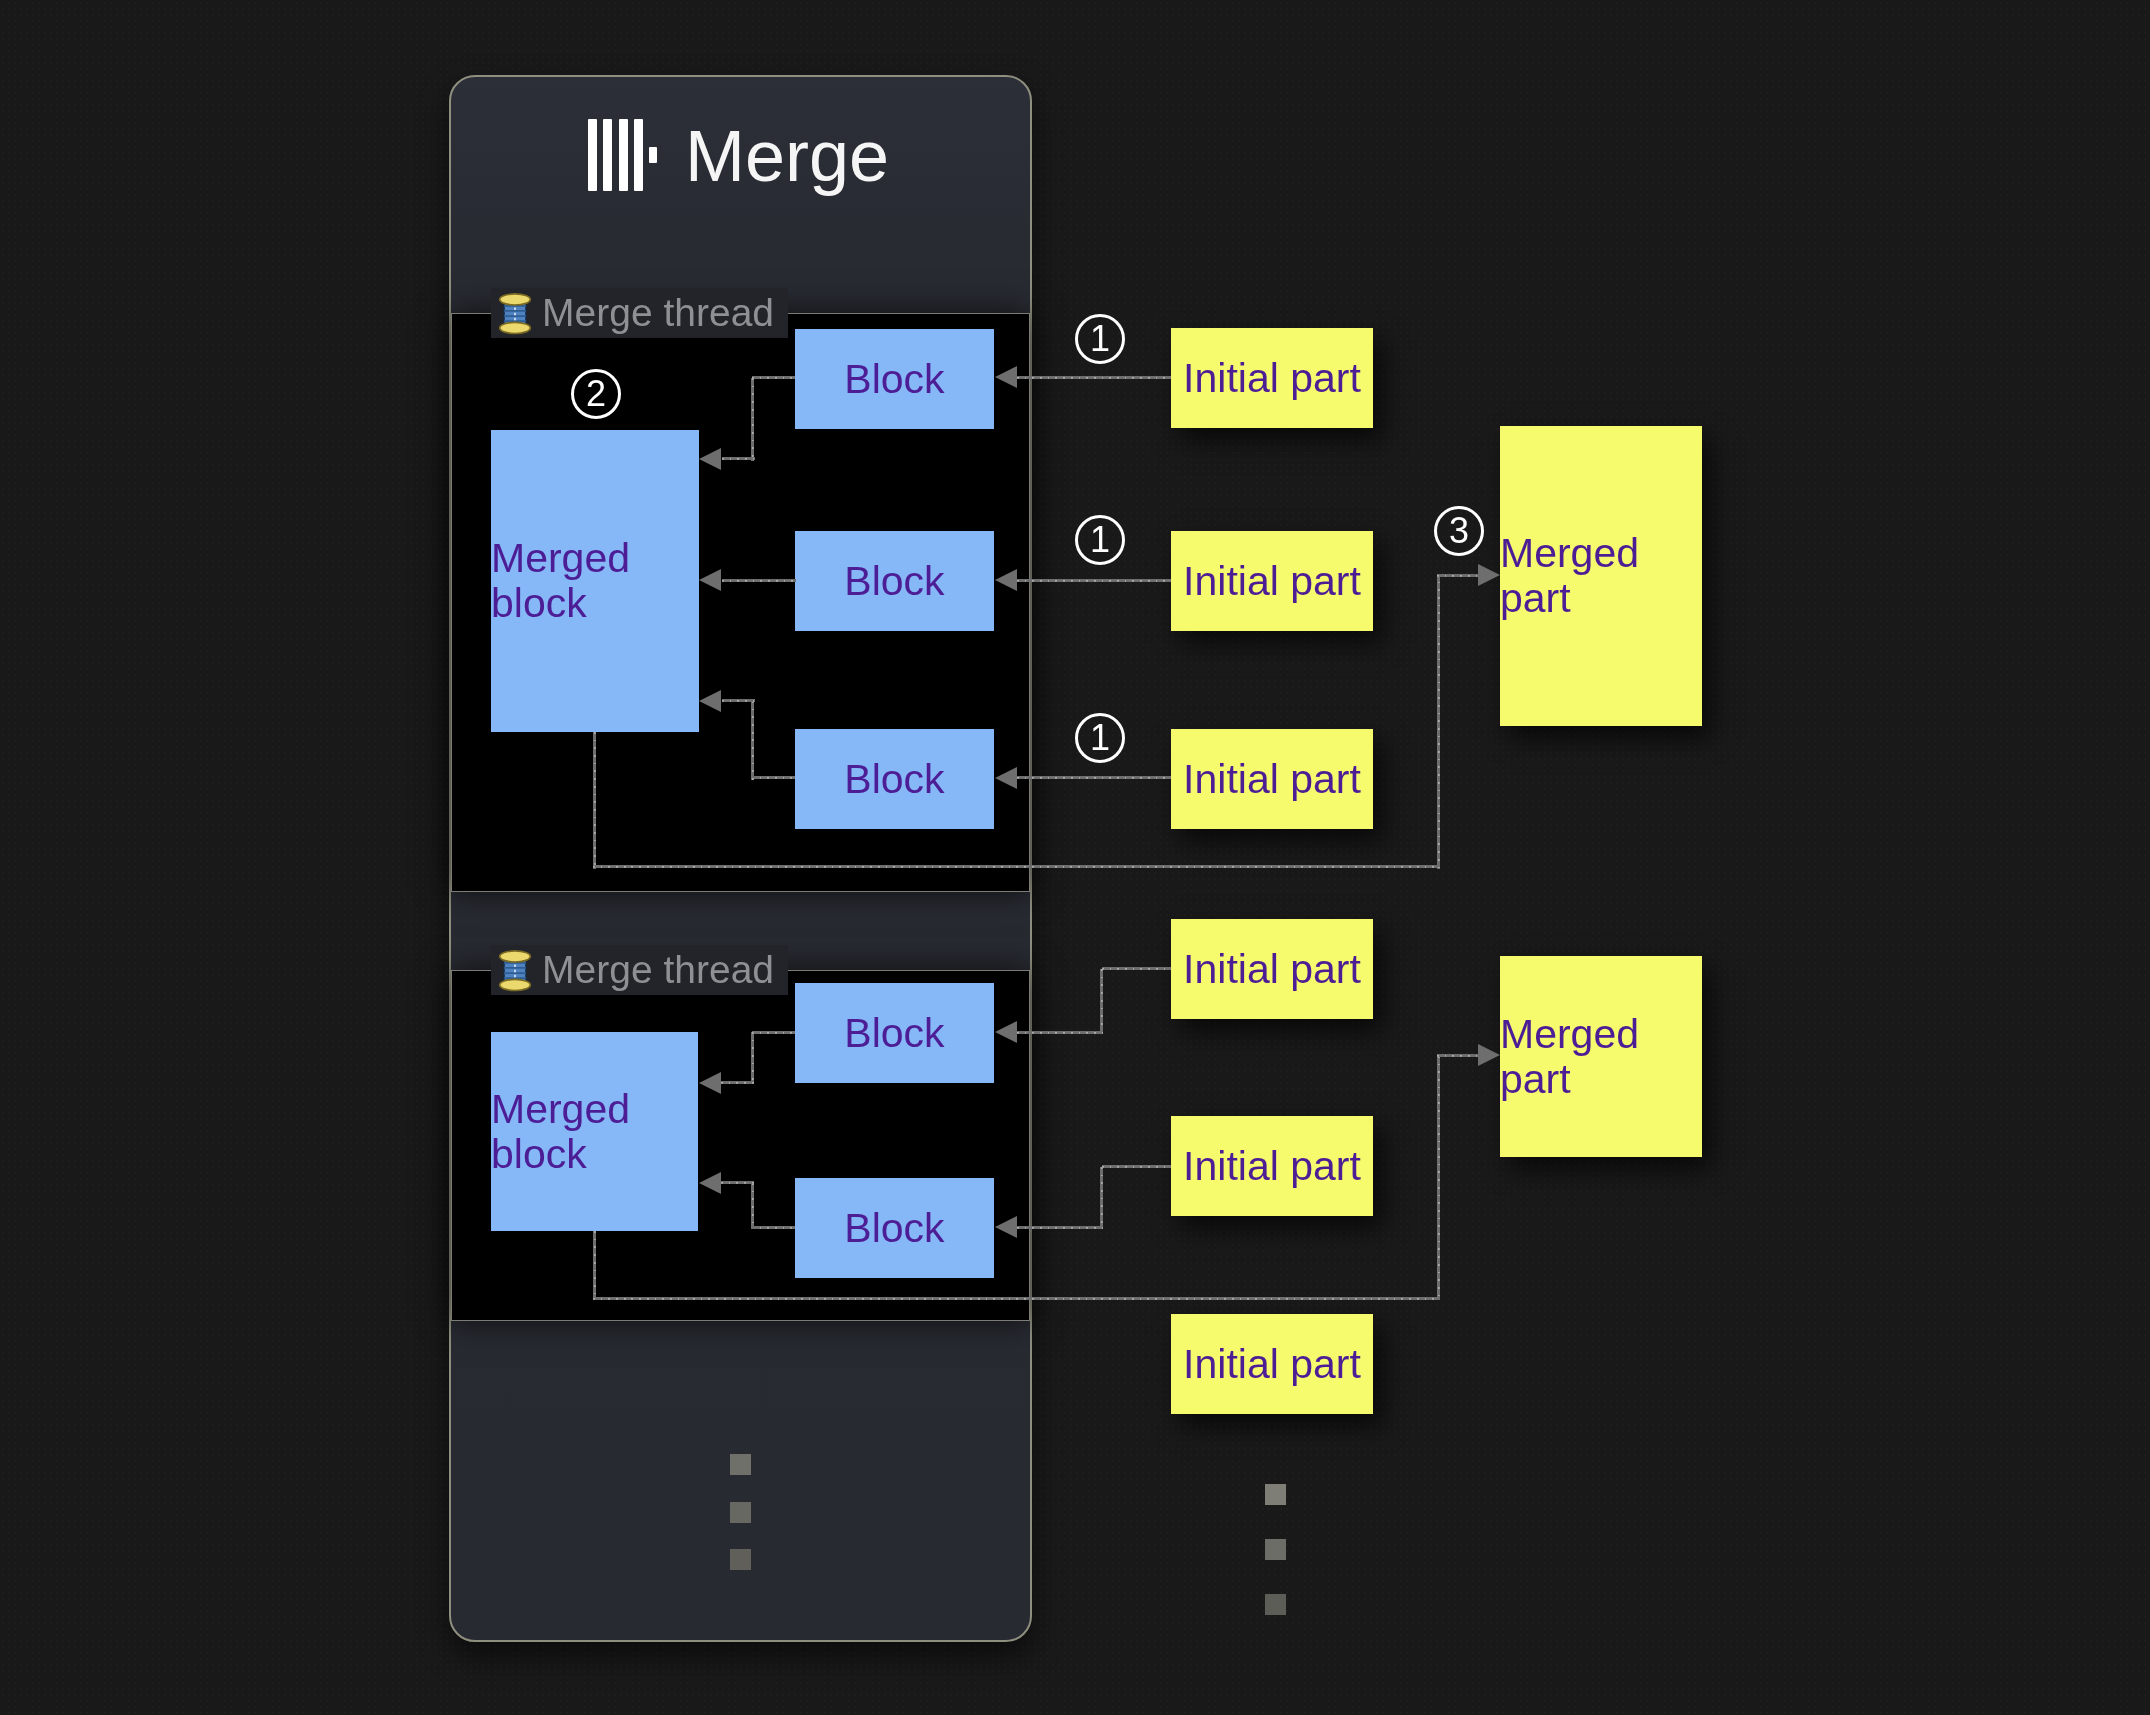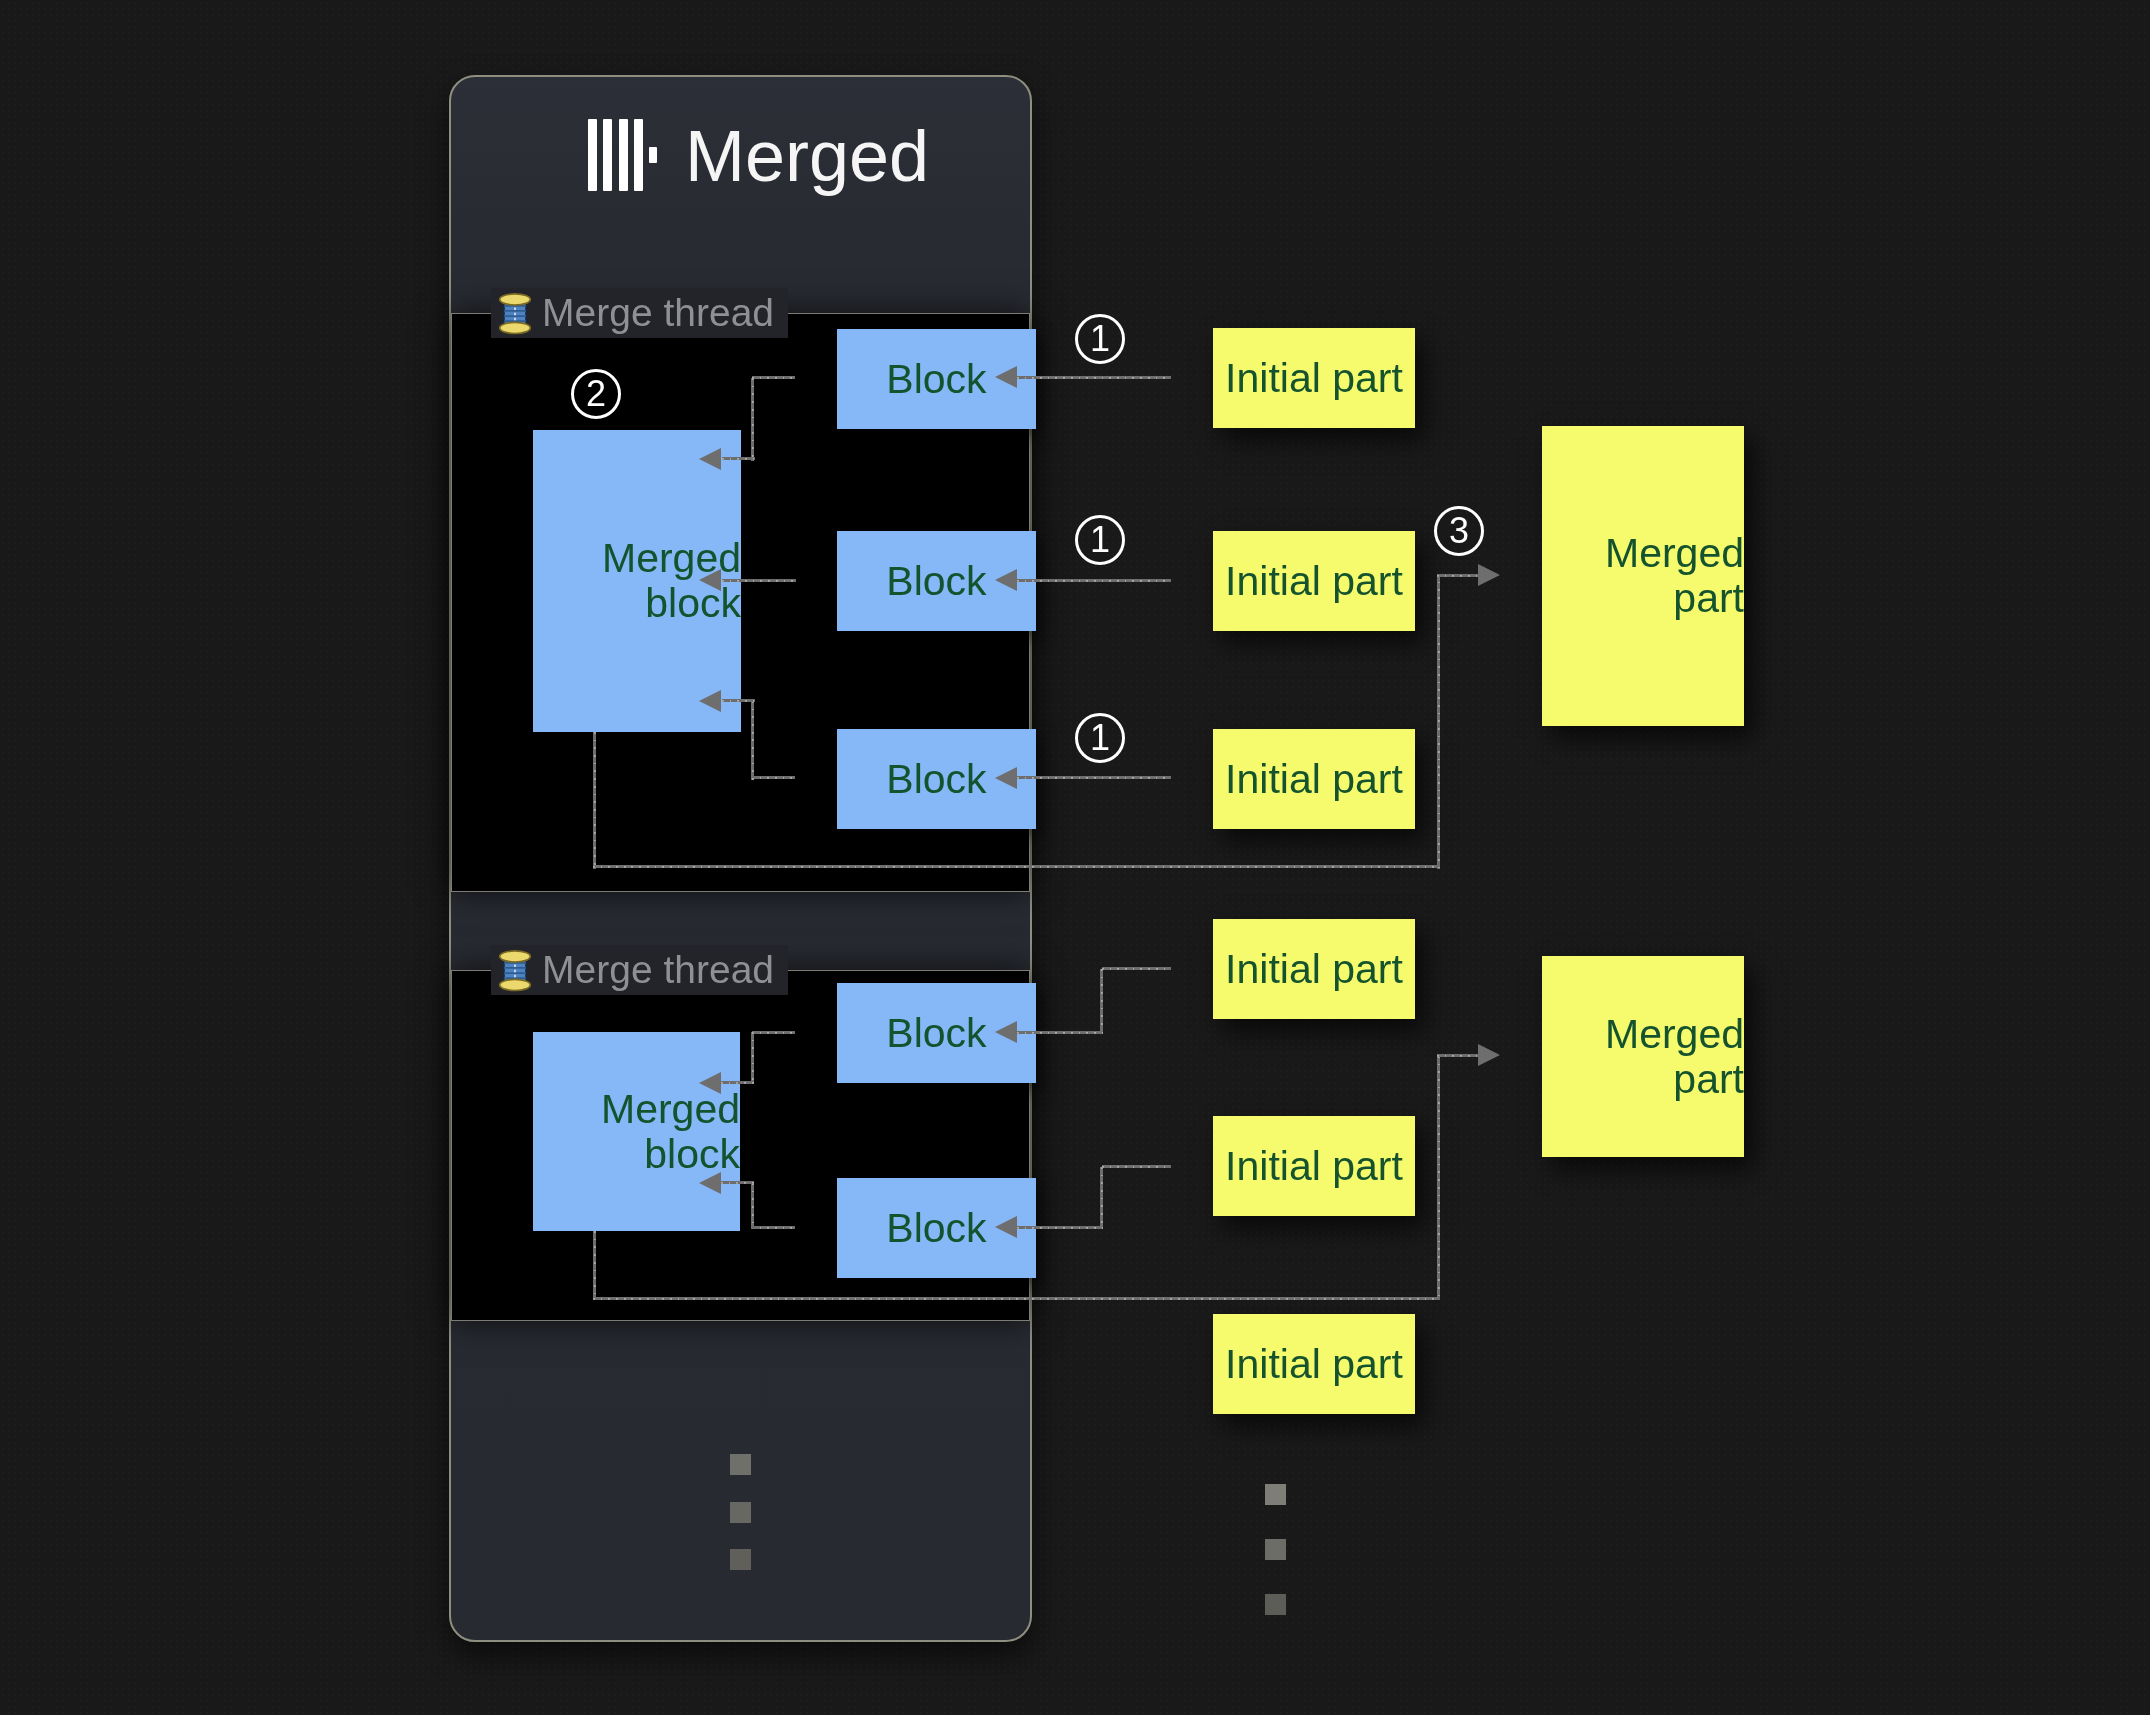--- a/index.html
+++ b/index.html
@@ -31,21 +31,21 @@
   #thread1{top:313px;height:579px;}
   #thread2{top:970px;height:351px;}
   .legend{
     position:absolute;left:39px;top:-26px;height:50px;
     display:flex;align-items:center;gap:10.3px;
     background:#222429;padding:0 13.7px 0 6.8px;
   }
   .legend .txt{color:#8f9094;font-size:39px;white-space:nowrap;}
   .box{
     position:absolute;display:flex;align-items:center;justify-content:center;
-    text-align:right;color:#14532d;font-size:41px;line-height:1.09;box-sizing:border-box;margin-left:42px;
+    text-align:left;color:#4c1d95;font-size:41px;line-height:1.09;box-sizing:border-box;
   }
   .blue{background:#86b7f7;box-shadow:5.1px 7.7px 15.4px rgba(0,0,0,0.55);}
   .yellow{background:#f6fa6d;box-shadow:8.6px 12px 24px rgba(0,0,0,0.68);}
   .badge{
     position:absolute;width:50px;height:50px;box-sizing:border-box;
     border:3.4px solid #ffffff;border-radius:50%;
     color:#ffffff;font-size:36px;display:flex;align-items:center;justify-content:center;
     background:transparent;
   }
   .seg-h,.seg-v{position:absolute;background-color:#6e6e6e;background-repeat:no-repeat;}
@@ -71,21 +71,21 @@
 
   <div class="panel"></div>
 
   <div class="logo">
     <div class="bar" style="left:0;"></div>
     <div class="bar" style="left:15.4px;"></div>
     <div class="bar" style="left:31px;"></div>
     <div class="bar" style="left:46px;"></div>
     <div class="bardot" style="left:61px;"></div>
   </div>
-  <div class="server-title">Merged</div>
+  <div class="server-title">Merge</div>
 
   <div class="thread" id="thread1">
     <div class="legend">
       <svg width="34" height="43" viewBox="0 0 40 50">
         <rect x="7" y="9" width="26" height="32" fill="#4e82c0" stroke="#17293e" stroke-width="2"></rect>
         <path d="M7 16 h26 M7 22 h26 M7 28 h26 M7 34 h26" stroke="#2f5d92" stroke-width="2" fill="none"></path>
         <path d="M20 12 v28" stroke="#d9e6f5" stroke-width="2" stroke-dasharray="3 3"></path>
         <ellipse cx="20" cy="8.5" rx="18" ry="6.5" fill="#ecd96d" stroke="#7a6a23" stroke-width="2"></ellipse>
         <ellipse cx="20" cy="42" rx="18" ry="6.5" fill="#ecd96d" stroke="#7a6a23" stroke-width="2"></ellipse>
       </svg>

